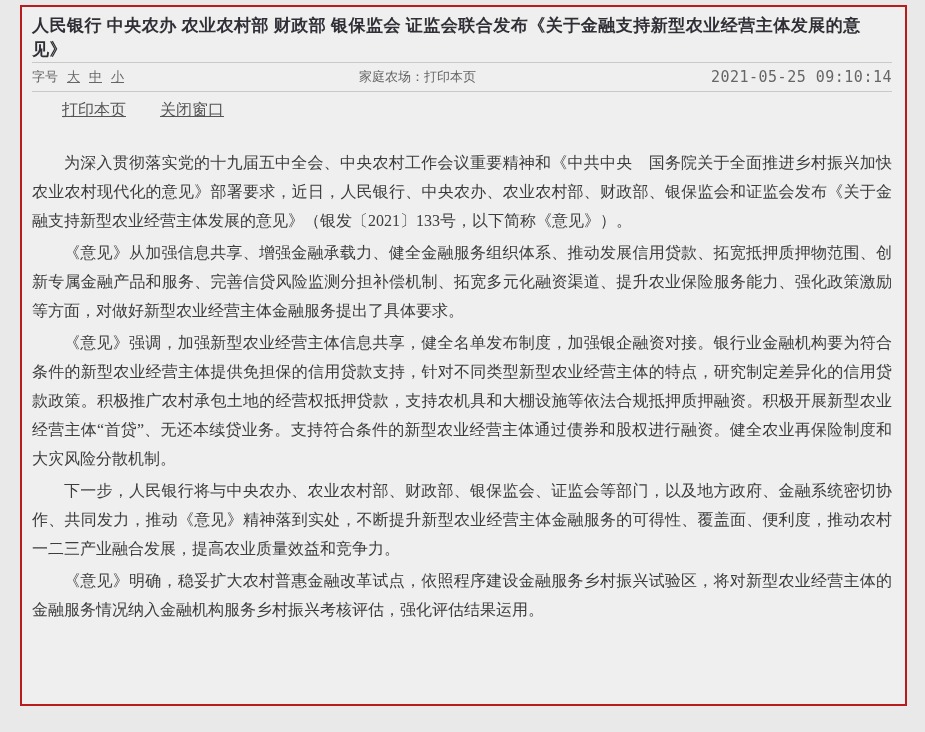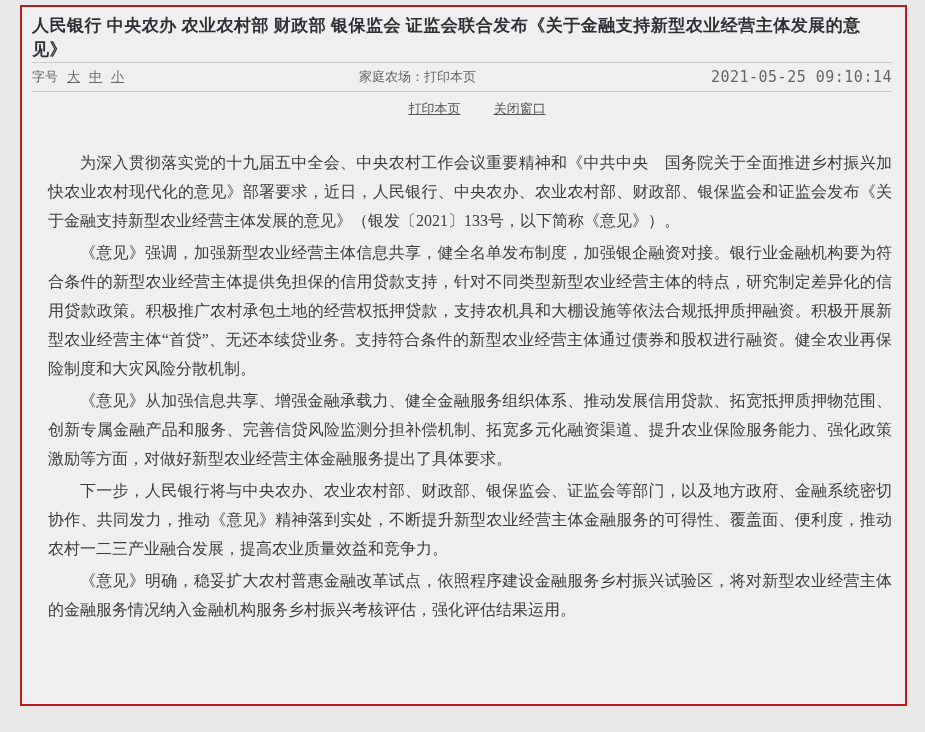--- a/index.html
+++ b/index.html
@@ -64,35 +64,35 @@
     letter-spacing: 0.5px;
   }
   .fs-link {
     color: #666;
     text-decoration: underline;
     cursor: pointer;
   }
   .actions-row {
     padding-top: 8px;
     height: 22px;
-    text-align: center;
-    font-size: 13px;
+    text-align: left;
+    font-size: 16px;
   }
   .action-link {
     color: #555;
     text-decoration: underline;
     cursor: pointer;
     margin-left: 30px;
   }
   .article {
     margin-top: 26px;
     color: #3d3d3d;
   }
   .article p {
-    margin: 0 0 3px 16px;
+    margin: 0 0 3px 0;
     font-size: 16px;
     line-height: 29px;
     text-indent: 2em;
     text-align: justify;
   }
 </style>
 </head>
 <body>
 
 <div class="frame">
@@ -114,21 +114,21 @@
       <div class="tb-right">2021-05-25 09:10:14</div>
     </div>
 
     <div class="actions-row">
       <span class="action-link">打印本页</span>
       <span class="action-link">关闭窗口</span>
     </div>
 
     <div class="article">
       <p>为深入贯彻落实党的十九届五中全会、中央农村工作会议重要精神和《中共中央　国务院关于全面推进乡村振兴加快农业农村现代化的意见》部署要求，近日，人民银行、中央农办、农业农村部、财政部、银保监会和证监会发布《关于金融支持新型农业经营主体发展的意见》（银发〔2021〕133号，以下简称《意见》）。</p>
+      <p>《意见》从加强信息共享、增强金融承载力、健全金融服务组织体系、推动发展信用贷款、拓宽抵押质押物范围、创新专属金融产品和服务、完善信贷风险监测分担补偿机制、拓宽多元化融资渠道、提升农业保险服务能力、强化政策激励等方面，对做好新型农业经营主体金融服务提出了具体要求。</p>
       <p>《意见》强调，加强新型农业经营主体信息共享，健全名单发布制度，加强银企融资对接。银行业金融机构要为符合条件的新型农业经营主体提供免担保的信用贷款支持，针对不同类型新型农业经营主体的特点，研究制定差异化的信用贷款政策。积极推广农村承包土地的经营权抵押贷款，支持农机具和大棚设施等依法合规抵押质押融资。积极开展新型农业经营主体“首贷”、无还本续贷业务。支持符合条件的新型农业经营主体通过债券和股权进行融资。健全农业再保险制度和大灾风险分散机制。</p>
-      <p>《意见》从加强信息共享、增强金融承载力、健全金融服务组织体系、推动发展信用贷款、拓宽抵押质押物范围、创新专属金融产品和服务、完善信贷风险监测分担补偿机制、拓宽多元化融资渠道、提升农业保险服务能力、强化政策激励等方面，对做好新型农业经营主体金融服务提出了具体要求。</p>
       <p>下一步，人民银行将与中央农办、农业农村部、财政部、银保监会、证监会等部门，以及地方政府、金融系统密切协作、共同发力，推动《意见》精神落到实处，不断提升新型农业经营主体金融服务的可得性、覆盖面、便利度，推动农村一二三产业融合发展，提高农业质量效益和竞争力。</p>
       <p>《意见》明确，稳妥扩大农村普惠金融改革试点，依照程序建设金融服务乡村振兴试验区，将对新型农业经营主体的金融服务情况纳入金融机构服务乡村振兴考核评估，强化评估结果运用。</p>
 
     </div>
 
   </div>
 </div>
 
 </body></html>

